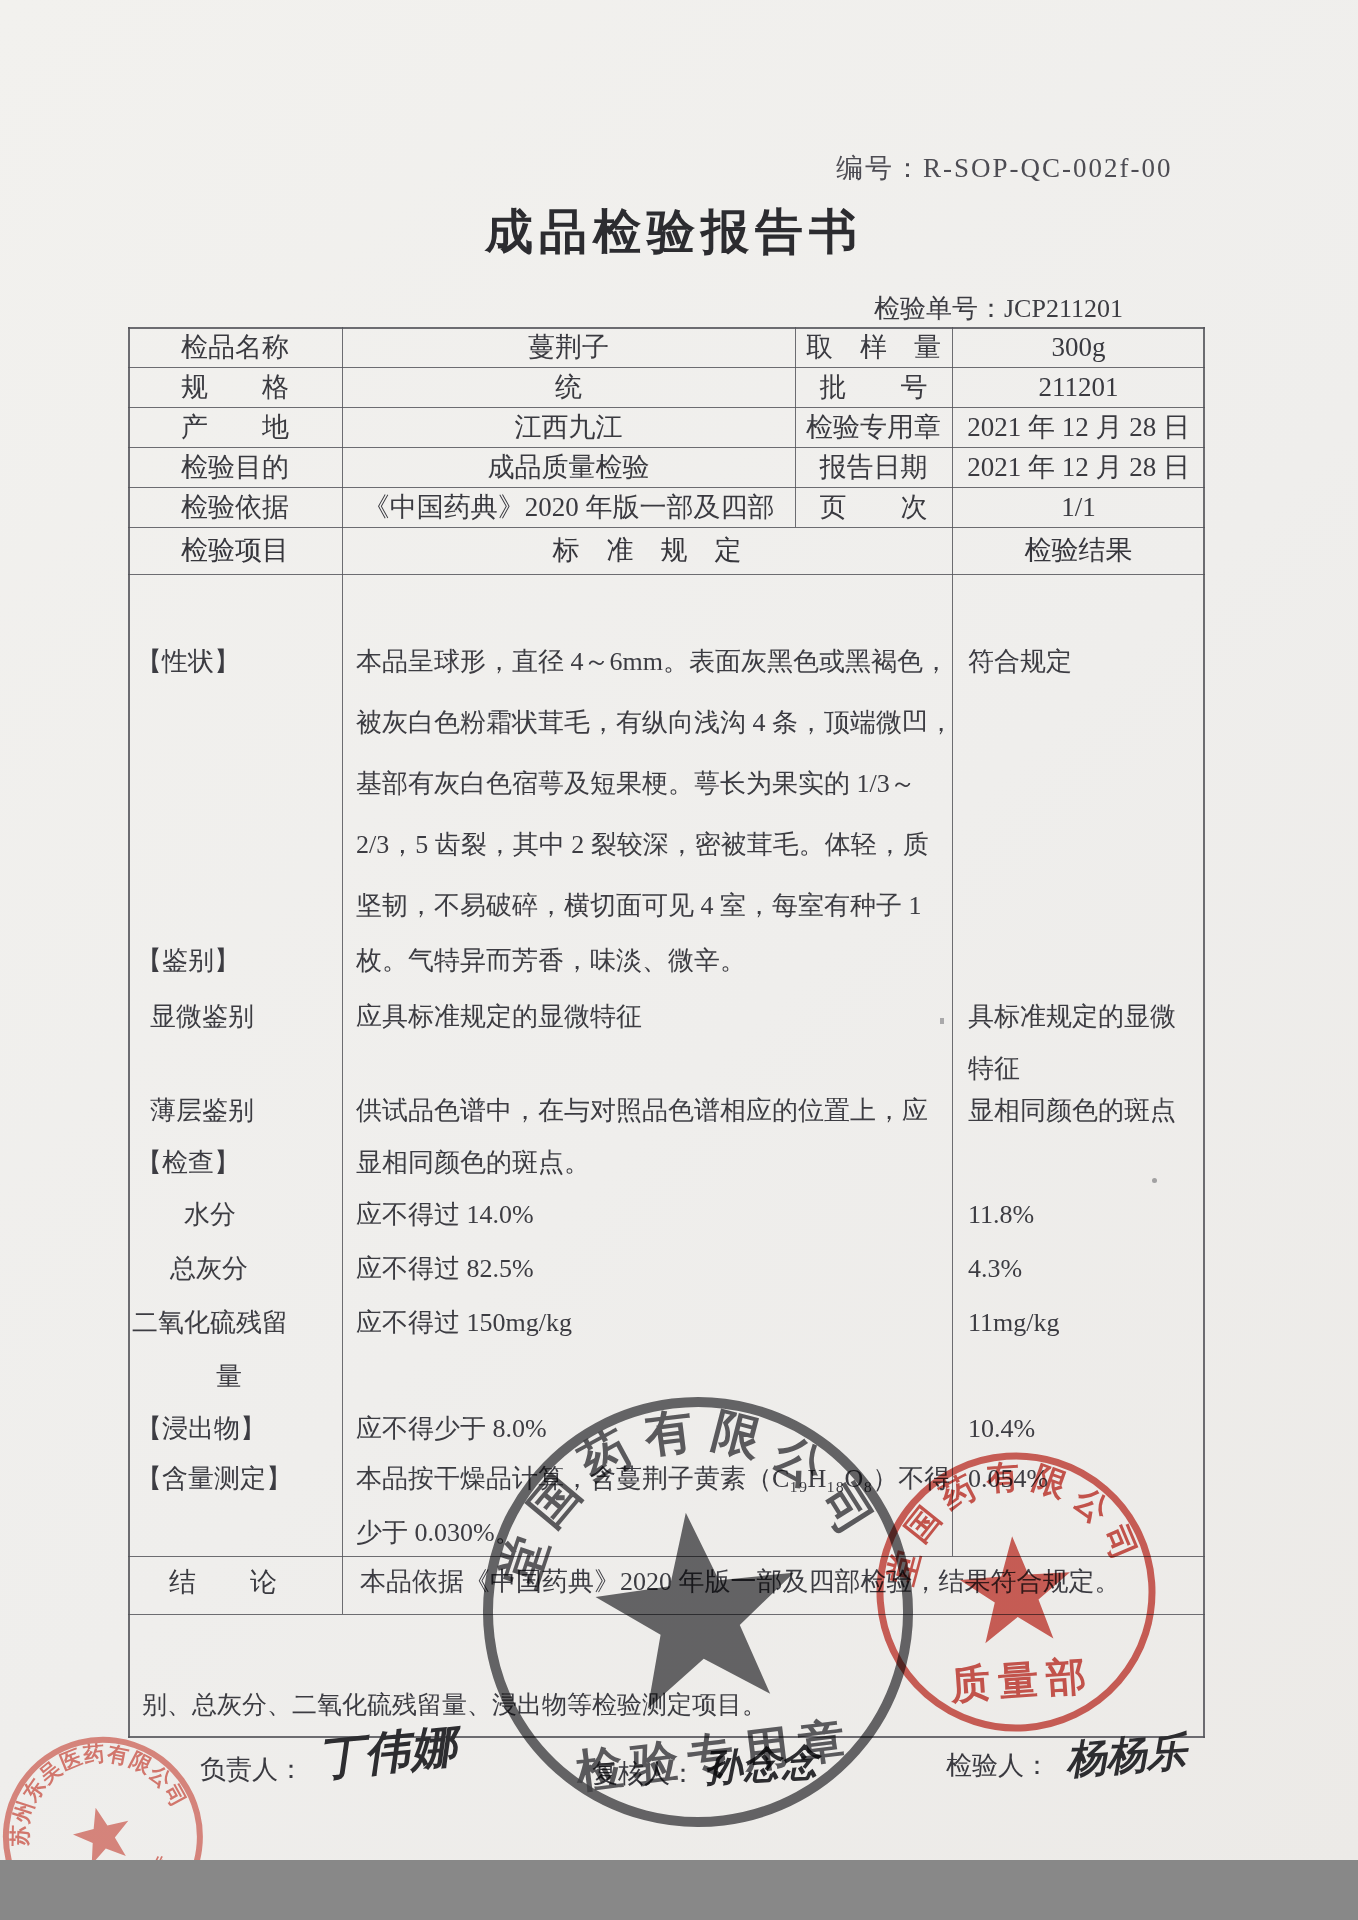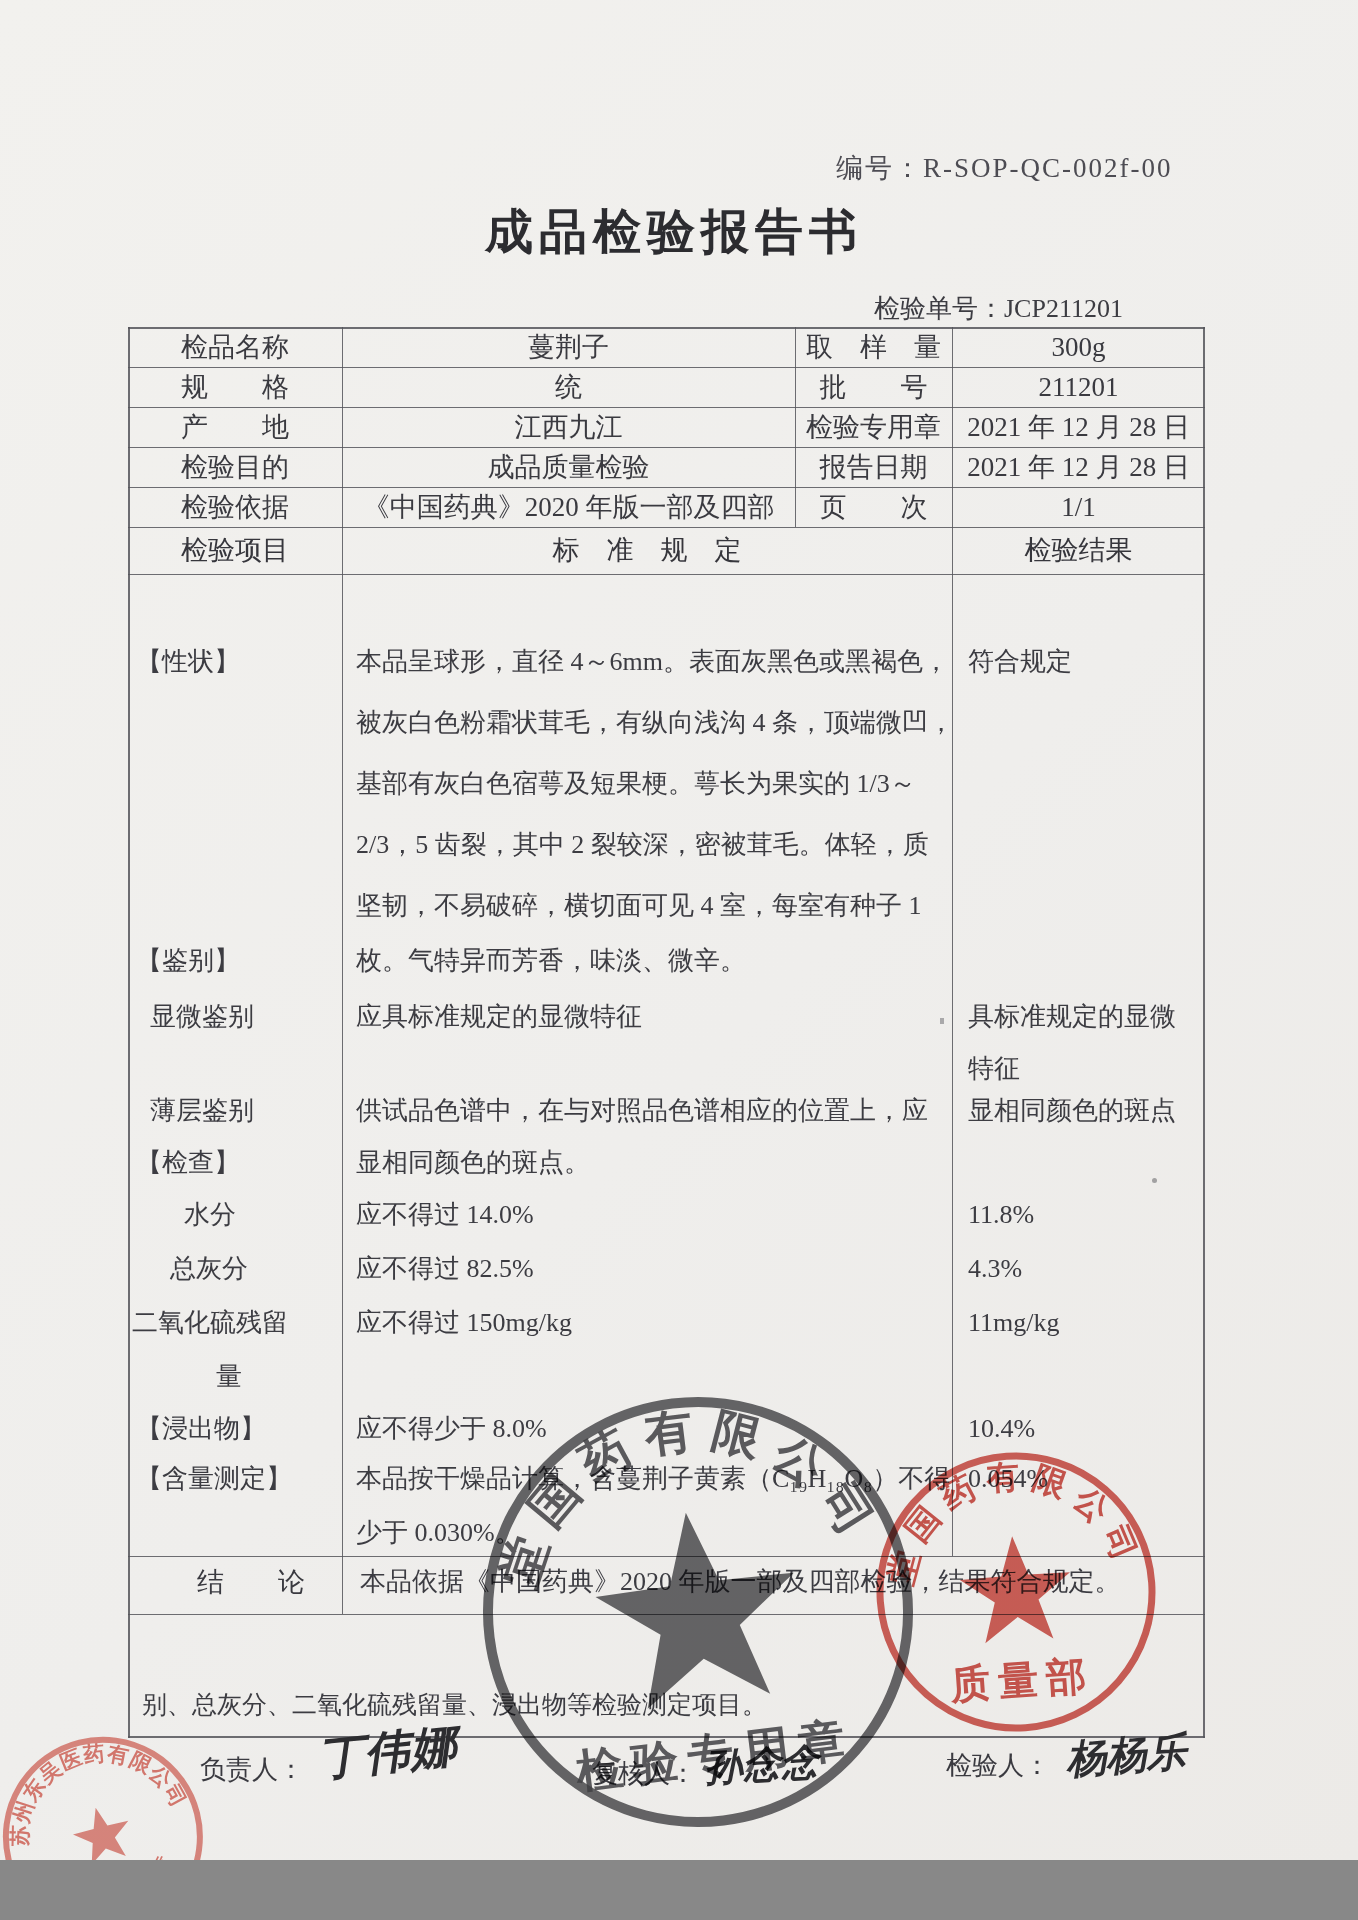--- a/index.html
+++ b/index.html
@@ -110,21 +110,21 @@
   <div class="btxt" style="left:968px;top:645px;">符合规定</div>
   <div class="btxt" style="left:968px;top:1000px;">具标准规定的显微</div>
   <div class="btxt" style="left:968px;top:1052px;">特征</div>
   <div class="btxt" style="left:968px;top:1094px;">显相同颜色的斑点</div>
   <div class="btxt" style="left:968px;top:1198px;">11.8%</div>
   <div class="btxt" style="left:968px;top:1252px;">4.3%</div>
   <div class="btxt" style="left:968px;top:1306px;">11mg/kg</div>
   <div class="btxt" style="left:968px;top:1412px;">10.4%</div>
   <div class="btxt" style="left:968px;top:1462px;">0.054%</div>
 
-  <div class="cell" style="left:144px;top:1565px;width:214px;line-height:34px;">结　　论</div>
+  <div class="cell" style="left:116px;top:1565px;width:214px;line-height:34px;">结　　论</div>
   <div class="btxt" style="left:360px;top:1565px;">本品依据《中国药典》2020 年版一部及四部检验，结果符合规定。</div>
 
   <div class="btxt remark" style="left:142px;top:1688px;">别、总灰分、二氧化硫残留量、浸出物等检验测定项目。</div>
 
   <div class="abs sig-label" style="left:200px;top:1752px;">负责人：</div>
   <div class="abs sig-name" style="left:318px;top:1722px;font-size:46px;transform:rotate(-6deg);">丁伟娜</div>
   <div class="abs sig-label" style="left:592px;top:1756px;">复核人：</div>
   <div class="abs sig-name" style="left:704px;top:1740px;font-size:38px;transform:rotate(-3deg);">孙念念</div>
   <div class="abs sig-label" style="left:946px;top:1748px;">检验人：</div>
   <div class="abs sig-name" style="left:1066px;top:1728px;font-size:40px;transform:rotate(-4deg);">杨杨乐</div>

